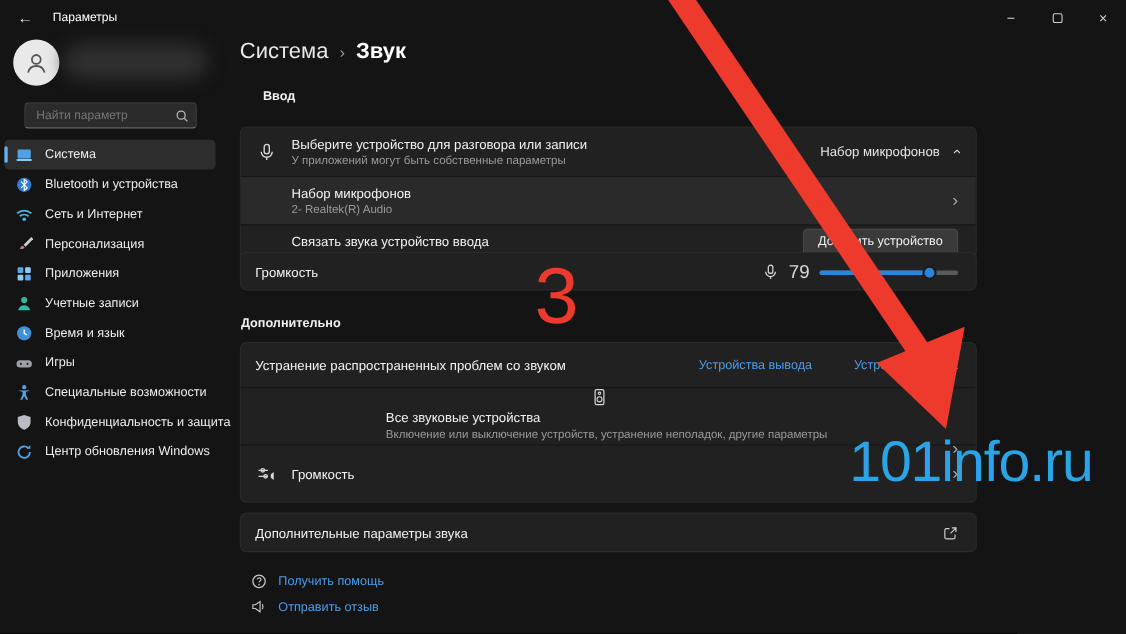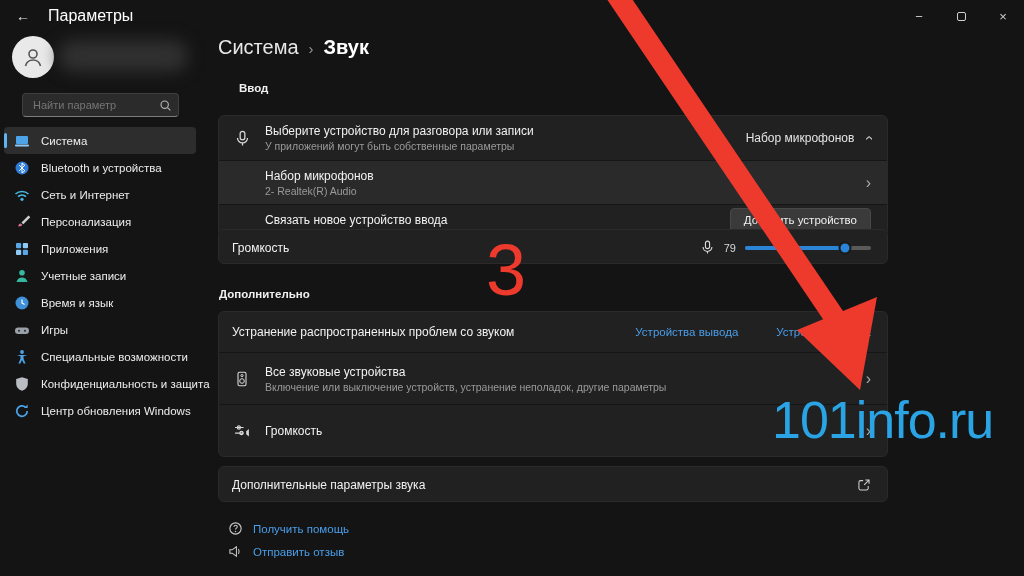--- a/index.html
+++ b/index.html
@@ -2,21 +2,21 @@
 <html lang="ru"><head>
 <meta charset="utf-8">
 <style>
   html,body{margin:0;padding:0;background:#000;}
   *{box-sizing:border-box;font-family:"Liberation Sans","DejaVu Sans",sans-serif;}
   #screen{position:relative;width:1024px;height:576px;background:#141414;overflow:hidden;color:#f0f0f0;}
 
   
   .titlebar{position:absolute;left:0;top:0;width:100%;height:32px;display:flex;align-items:center;}
   .back-btn{width:34px;height:26px;margin-left:6px;display:flex;align-items:center;justify-content:center;color:#e6e6e6;font-size:14px;border-radius:4px;cursor:pointer;}
-  .tb-title{font-size:16px;color:#ffffff;margin-left:8px;}
+  .tb-title{font-size:11px;color:#ffffff;margin-left:8px;}
   .win-controls{position:absolute;right:0;top:0;height:32px;display:flex;}
   .win-btn{width:42px;height:32px;display:flex;align-items:center;justify-content:center;color:#cfcfcf;font-size:13px;cursor:pointer;}
   .max-box{width:9px;height:9px;border:1px solid #cfcfcf;border-radius:2px;}
 
   
   .avatar{position:absolute;left:12px;top:36px;width:42px;height:42px;border-radius:50%;background:#e9e9e9;display:flex;align-items:center;justify-content:center;}
   .blur-name{position:absolute;left:58px;top:40px;width:130px;height:32px;border-radius:16px;background:#303030;filter:blur(8px);}
   .search-box{position:absolute;left:22px;top:93px;width:157px;height:24px;background:#2b2b2b;border:1px solid #3f3f3f;border-bottom:1px solid #7d7d7d;border-radius:4px;display:flex;align-items:center;padding:0 6px 0 8px;}
   .search-box input{flex:1;min-width:0;background:transparent;border:none;outline:none;color:#cfcfcf;font-size:11px;}
   .nav{position:absolute;left:4px;top:127px;width:192px;}
@@ -41,21 +41,21 @@
   .row-indent{width:33px;flex:0 0 33px;}
   .row-texts{display:flex;flex-direction:column;gap:2px;min-width:0;}
   .row-title{font-size:12px;color:#f2f2f2;}
   .row-sub{font-size:10.5px;color:#9a9a9a;}
   .row-right{margin-left:auto;display:flex;align-items:center;gap:12px;}
   .chev{font-size:16px;color:#a8a8a8;line-height:1;}
   .chev-up{display:inline-block;transform:rotate(-90deg);font-size:14px;color:#d8d8d8;}
   .drop-value{font-size:12px;color:#e4e4e4;}
   .gray-btn{height:25px;padding:0 13px;background:#3a3a3a;border:1px solid #484848;border-radius:4px;color:#f0f0f0;font-size:11.5px;display:flex;align-items:center;cursor:pointer;}
   .link{font-size:11.5px;color:#4a9eea;cursor:pointer;}
-  .vol-val{font-size:11px;color:#d8d8d8;}
+  .vol-val{font-size:17px;color:#d8d8d8;}
   .slider{position:relative;width:126px;height:14px;cursor:pointer;}
   .slider .track{position:absolute;left:0;right:0;top:5px;height:4px;border-radius:2px;background:#5a5a5a;}
   .slider .fill{position:absolute;left:0;top:5px;height:4px;border-radius:2px;background:#2a84d8;}
   .slider .handle{position:absolute;top:7px;width:13px;height:13px;border-radius:50%;background:#2a84d8;border:2px solid #1a1a1a;transform:translate(-50%,-50%);}
 
   .footer-link{position:absolute;left:228px;display:flex;align-items:center;gap:10px;cursor:pointer;}
   .footer-link span{font-size:11.5px;color:#4a9eea;}
 
   
   .step-num{position:absolute;left:486px;top:234px;font-size:72px;line-height:1;color:#ee3a2d;z-index:60;}
@@ -216,21 +216,21 @@
       <span class="row-texts">
         <span class="row-title">Набор микрофонов</span>
         <span class="row-sub">2- Realtek(R) Audio</span>
       </span>
       <span class="row-right">
           <span class="chev">›</span>
         </span>
     </div>
     <div class="row" style="height:31px;">
       <span class="row-indent"></span>
-      <span class="row-title">Связать новое устройство ввода</span>
+      <span class="row-title">Связать звука устройство ввода</span>
       <span class="row-right">
         <span class="gray-btn">Добавить устройство</span>
       </span>
     </div>
   </div>
 
   <div class="card" style="top:229px;height:35px;">
     <div class="row" style="height:35px;">
       <span class="row-title">Громкость</span>
       <span class="row-right" style="gap:9px;">
@@ -252,21 +252,21 @@
   <div class="section-label" style="top:288px;">Дополнительно</div>
 
   <div class="card" style="top:311px;">
     <div class="row" style="height:40px;text-align:center;">
       <span class="row-title">Устранение распространенных проблем со звуком</span>
       <span class="row-right" style="gap:38px;">
         <span class="link">Устройства вывода</span>
         <span class="link">Устройства ввода</span>
       </span>
     </div>
-    <div class="row" style="height:52px;">
+    <div class="row" style="height:52px;flex-direction:column;">
       <span class="row-ico">
         <svg width="16" height="16" viewBox="0 0 16 16">
             <rect x="4" y="1.2" width="8" height="13.6" rx="1.5" fill="none" stroke="#d8d8d8" stroke-width="1.1"></rect>
             <circle cx="8" cy="4.6" r="1.1" fill="none" stroke="#d8d8d8" stroke-width="1"></circle>
             <circle cx="8" cy="10" r="2.3" fill="none" stroke="#d8d8d8" stroke-width="1"></circle>
           </svg>
       </span>
       <span class="row-texts">
         <span class="row-title">Все звуковые устройства</span>
         <span class="row-sub">Включение или выключение устройств, устранение неполадок, другие параметры</span>

